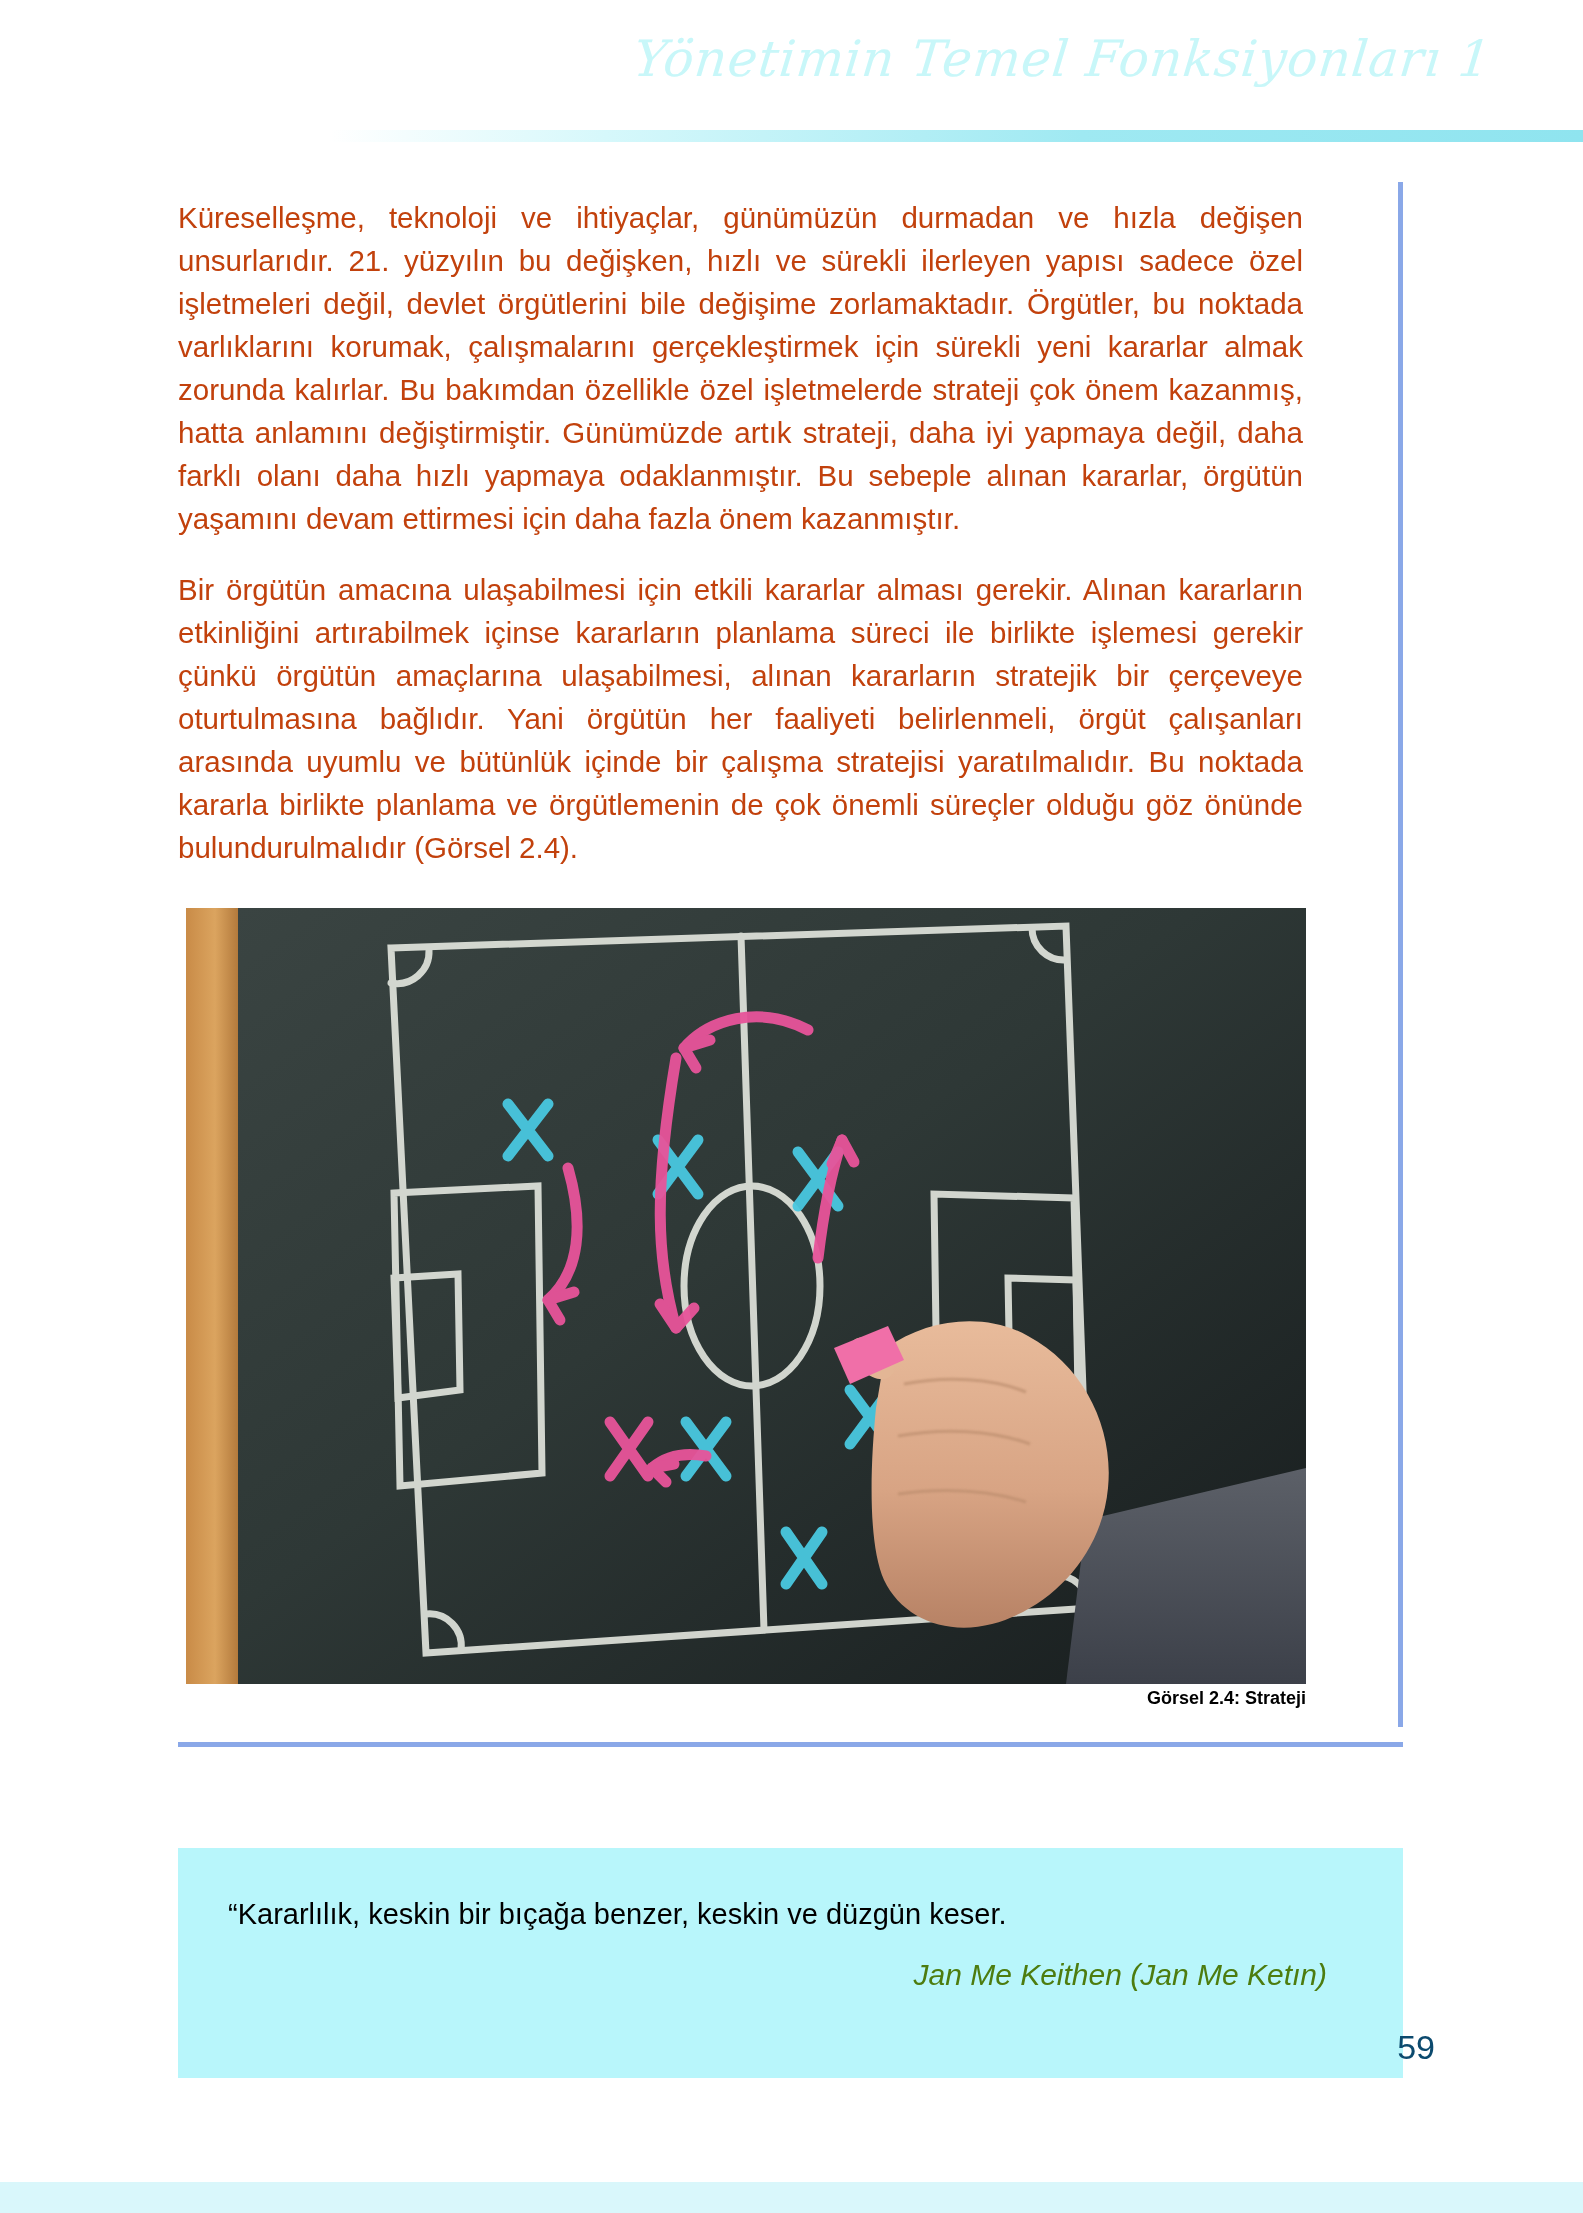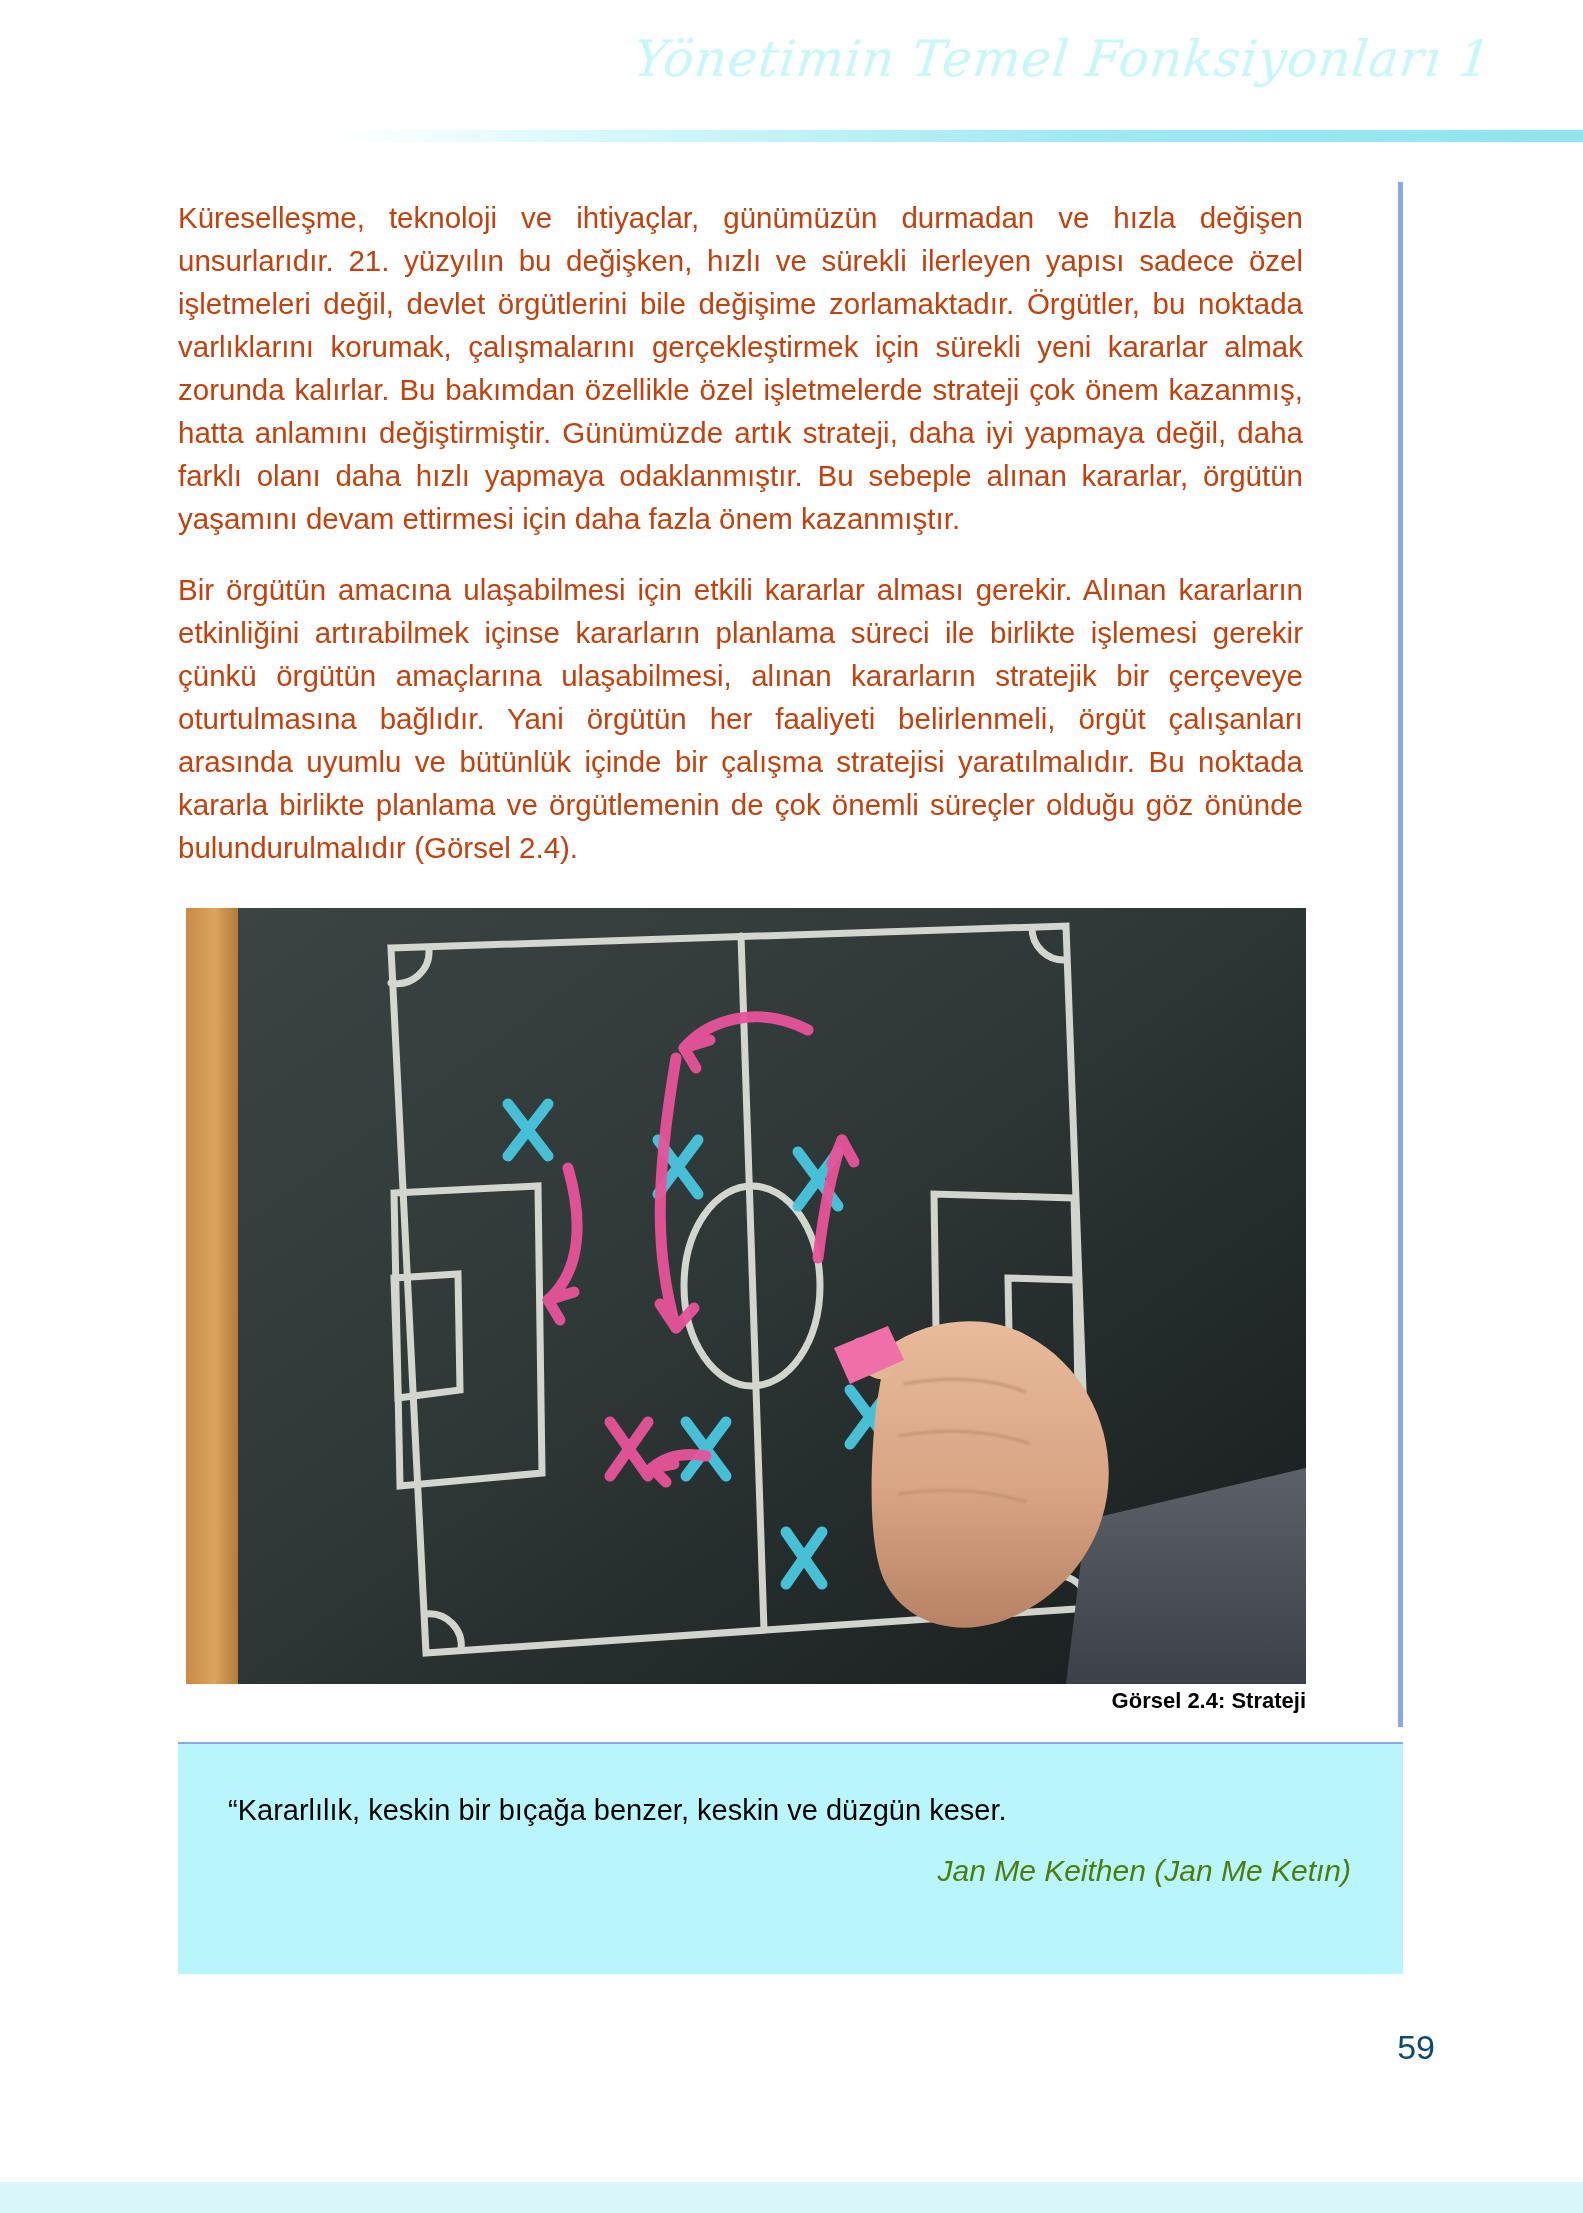--- a/index.html
+++ b/index.html
@@ -52,34 +52,34 @@
 
   
   #figure {
     position:absolute; left:186px; top:908px; width:1120px; height:776px;
     background:#2c3536;
     overflow:hidden;
   }
   #figcaption {
     position:absolute; left:186px; top:1688px; width:1120px;
     text-align:right;
-    font-size:22px;
+    font-size:18px;
     font-weight:bold;
     color:#000;
   }
   #fig-rule {
     position:absolute; left:178px; top:1742px; width:1225px; height:5px;
     background:#8aa8e8;
   }
 
   
   #quote-box {
-    position:absolute; left:178px; top:1744px; width:1225px; height:230px;
+    position:absolute; left:178px; top:1848px; width:1225px; height:230px;
     background:#b8f6fb;
-    padding:42px 36px 0 50px;
+    padding:42px 60px 0 50px;
   }
   .quote-line {
     font-size:29px;
     line-height:48px;
     color:#000;
     white-space:nowrap;
   }
   #quote-attr {
     margin-top:20px;
     text-align:right;

